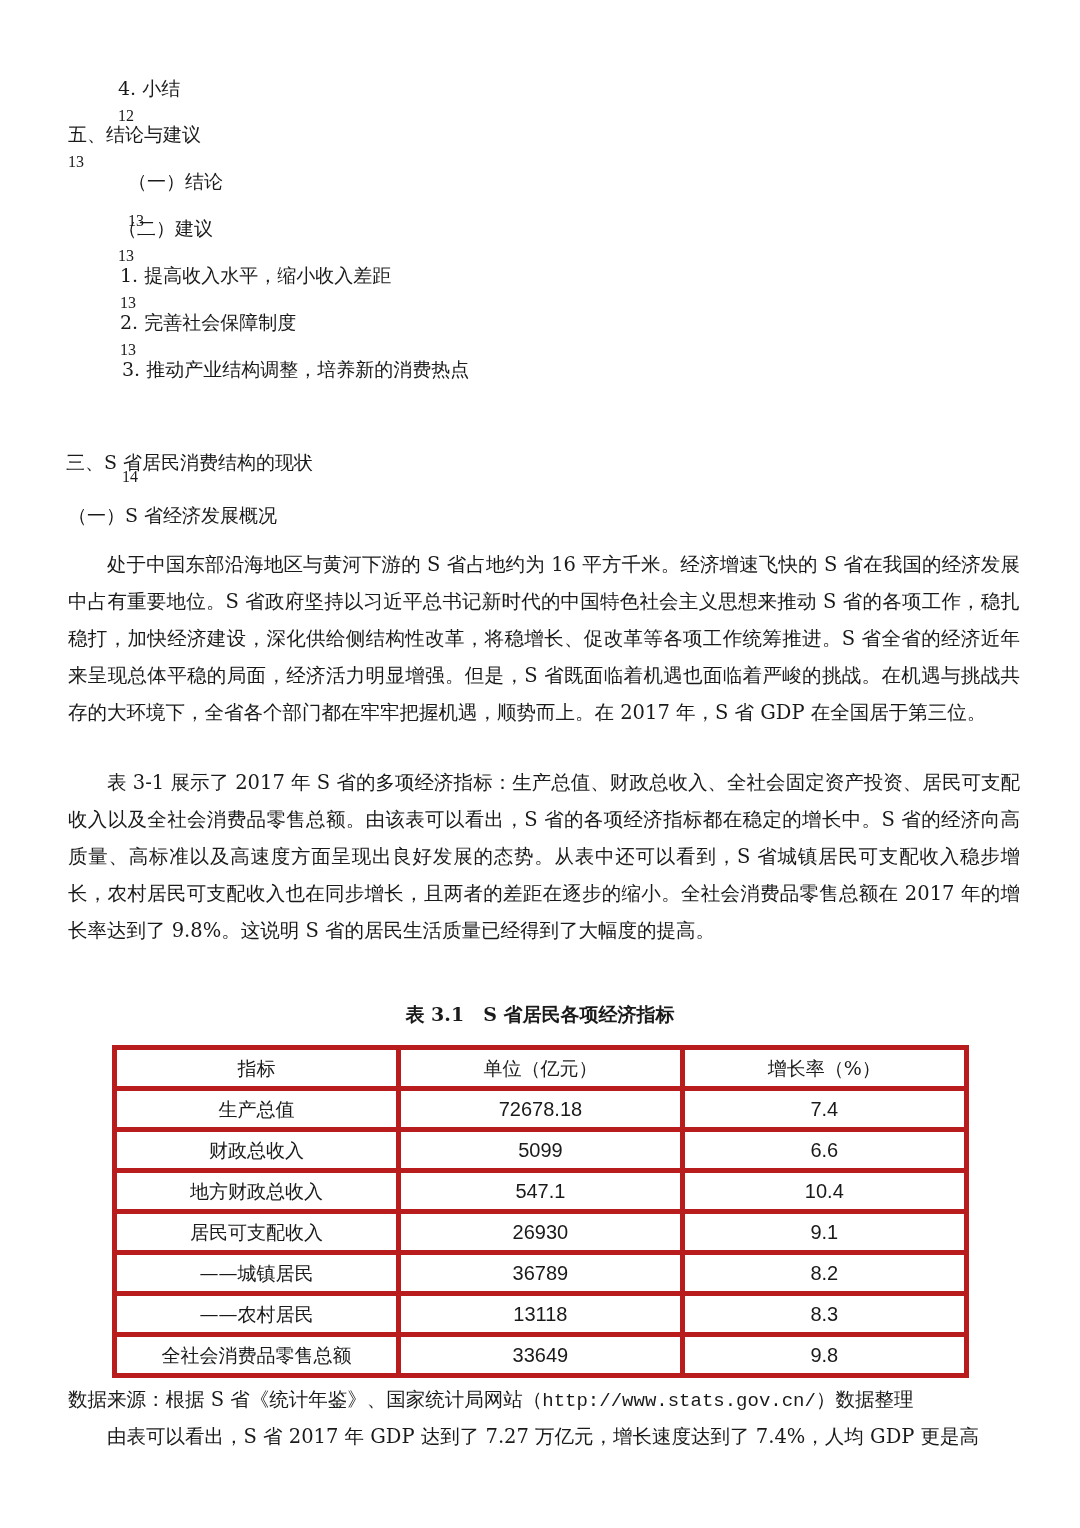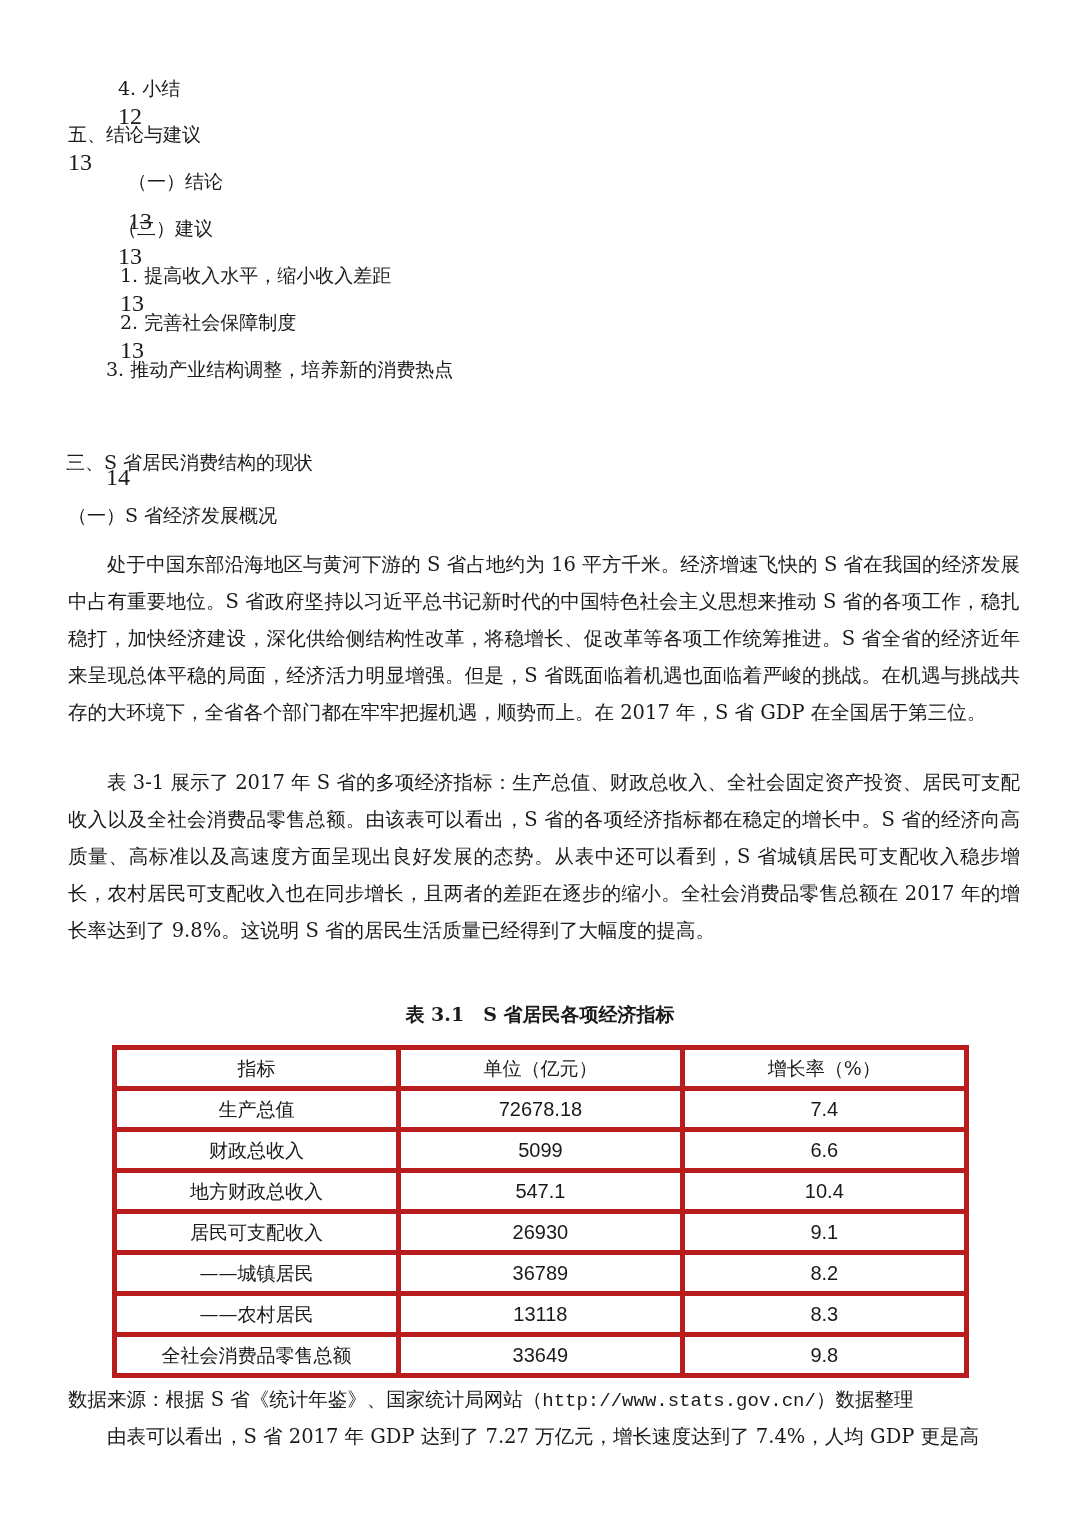--- a/index.html
+++ b/index.html
@@ -13,21 +13,21 @@
     font-size: 19px; height: 28px; line-height: 28px; flex-direction: column;
   }
   .toc-line .label { white-space: nowrap; }
   .toc-line .dots {
     flex: 1; overflow: hidden; white-space: nowrap; margin: 0 2px;
     letter-spacing: 1px; font-size: 14px; color: #222;
   }
   .toc-line .dots::before {
     content: "........................................................................................................................................................................................................................................................................................................";
   }
-  .toc-line .page { font-family: "Liberation Serif", serif; font-size: 24px; }
+  .toc-line .page { font-family: "Liberation Serif", serif; font-size: 16px; }
 
   .heading { position: absolute; font-size: 19px; line-height: 28px; white-space: nowrap; }
 
   .para {
     position: absolute; left: 68px; width: 952px;
     font-size: 19.5px; line-height: 37px; text-align: justify;
     text-indent: 2em; margin: 0;
   }
 
   .caption {
@@ -85,21 +85,21 @@
     <div class="toc-line" style="left: 118px; top: 261px; width: 797px;">
       <span class="label">1. 提高收入水平，缩小收入差距</span>
       <span class="dots"></span>
       <span class="page">13</span>
     </div>
     <div class="toc-line" style="left: 118px; top: 308px; width: 797px;">
       <span class="label">2. 完善社会保障制度</span>
       <span class="dots"></span>
       <span class="page">13</span>
     </div>
-    <div class="toc-line" style="left: 104px; top: 355px; width: 795px; gap: 40px;">
+    <div class="toc-line" style="left: 120px; top: 355px; width: 795px; gap: 40px;">
       <span class="label">3. 推动产业结构调整，培养新的消费热点</span>
       <span class="dots"></span>
       <span class="page">14</span>
     </div>
   </div>
 
 <div class="heading" style="left:66px; top:448px;">三、S 省居民消费结构的现状</div>
 <div class="heading" style="left:68px; top:501px;">（一）S 省经济发展概况</div>
 
 <p class="para" style="top:546px;">处于中国东部沿海地区与黄河下游的 S 省占地约为 16 平方千米。经济增速飞快的 S 省在我国的经济发展中占有重要地位。S 省政府坚持以习近平总书记新时代的中国特色社会主义思想来推动 S 省的各项工作，稳扎稳打，加快经济建设，深化供给侧结构性改革，将稳增长、促改革等各项工作统筹推进。S 省全省的经济近年来呈现总体平稳的局面，经济活力明显增强。但是，S 省既面临着机遇也面临着严峻的挑战。在机遇与挑战共存的大环境下，全省各个部门都在牢牢把握机遇，顺势而上。在 2017 年，S 省 GDP 在全国居于第三位。</p>

